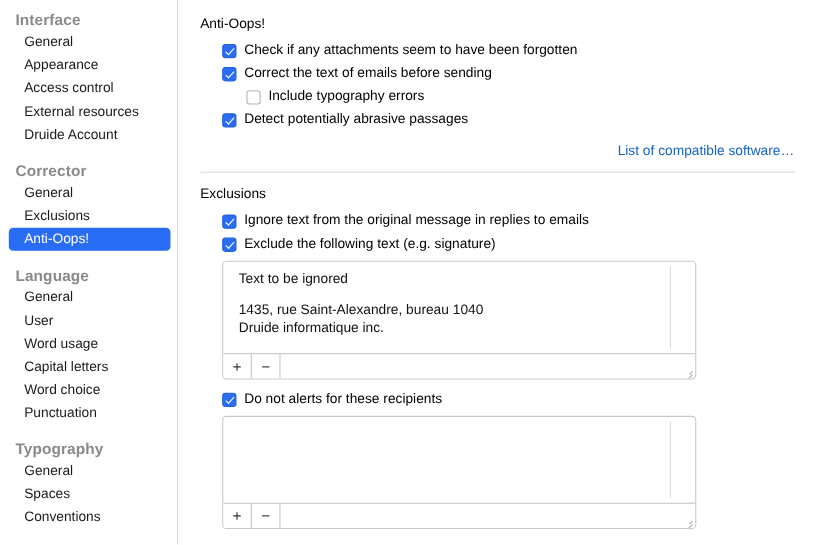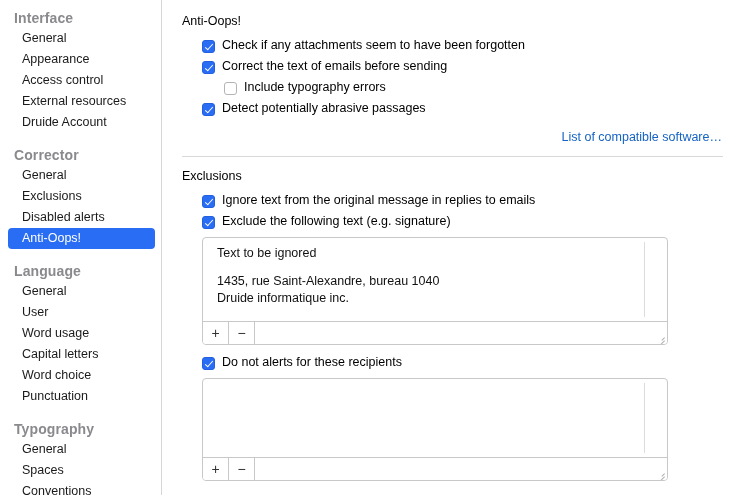--- a/index.html
+++ b/index.html
@@ -129,21 +129,21 @@
   }
   .divider {
     border: none;
     border-top: 1px solid #d9d9d9;
     margin: 12px 0 12px 0;
   }
 
   
   .listbox {
     margin: 8px 0 0 20px;
-    width: 466px;
+    width: 431px;
     border: 1px solid #c8c8c8;
     border-radius: 4px;
     background: #ffffff;
     box-sizing: border-box;
     overflow: hidden;
   }
   .listbox-body {
     padding: 8px 10px 8px 14px;
     position: relative;
   }
@@ -219,21 +219,20 @@
     <div class="group-title">Interface</div>
     <div class="side-item">General</div>
     <div class="side-item">Appearance</div>
     <div class="side-item">Access control</div>
     <div class="side-item">External resources</div>
     <div class="side-item">Druide Account</div>
 
     <div class="group-title spaced">Corrector</div>
     <div class="side-item">General</div>
     <div class="side-item">Exclusions</div>
-    <div class="side-item">Disabled alerts</div>
     <div class="side-item selected">Anti-Oops!</div>
 
     <div class="group-title spaced">Language</div>
     <div class="side-item">General</div>
     <div class="side-item">User</div>
     <div class="side-item">Word usage</div>
     <div class="side-item">Capital letters</div>
     <div class="side-item">Word choice</div>
     <div class="side-item">Punctuation</div>
 

